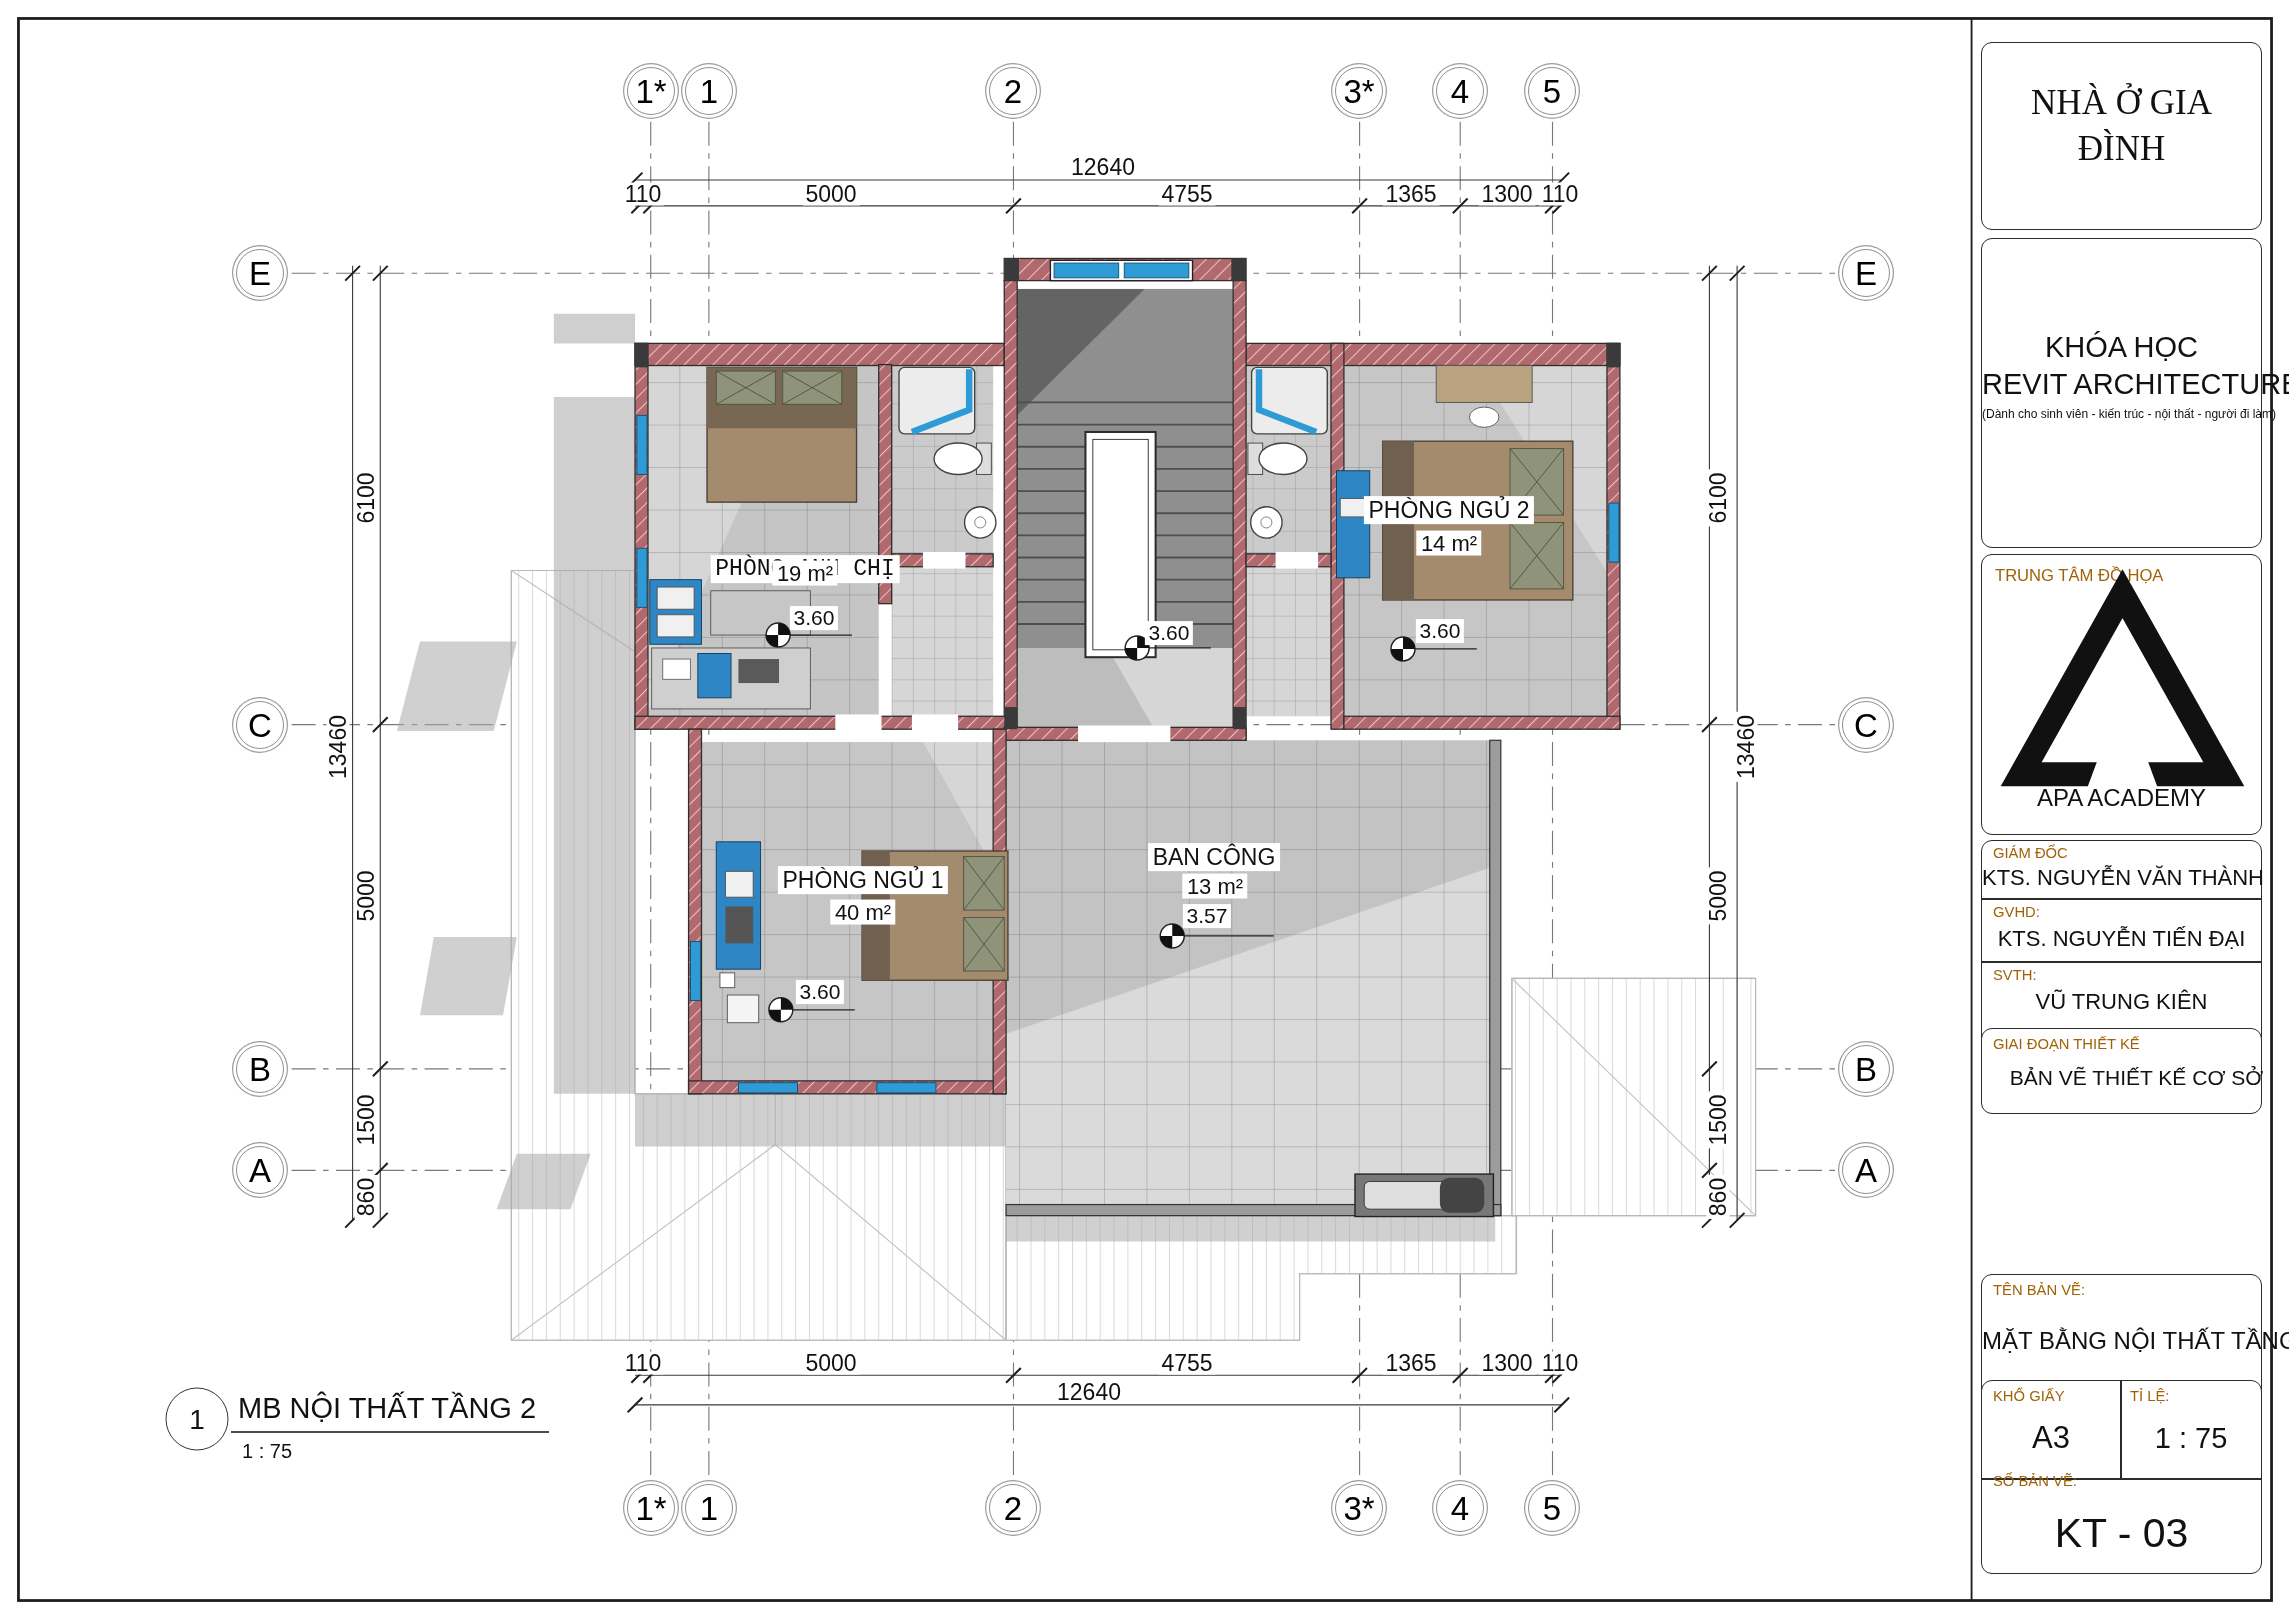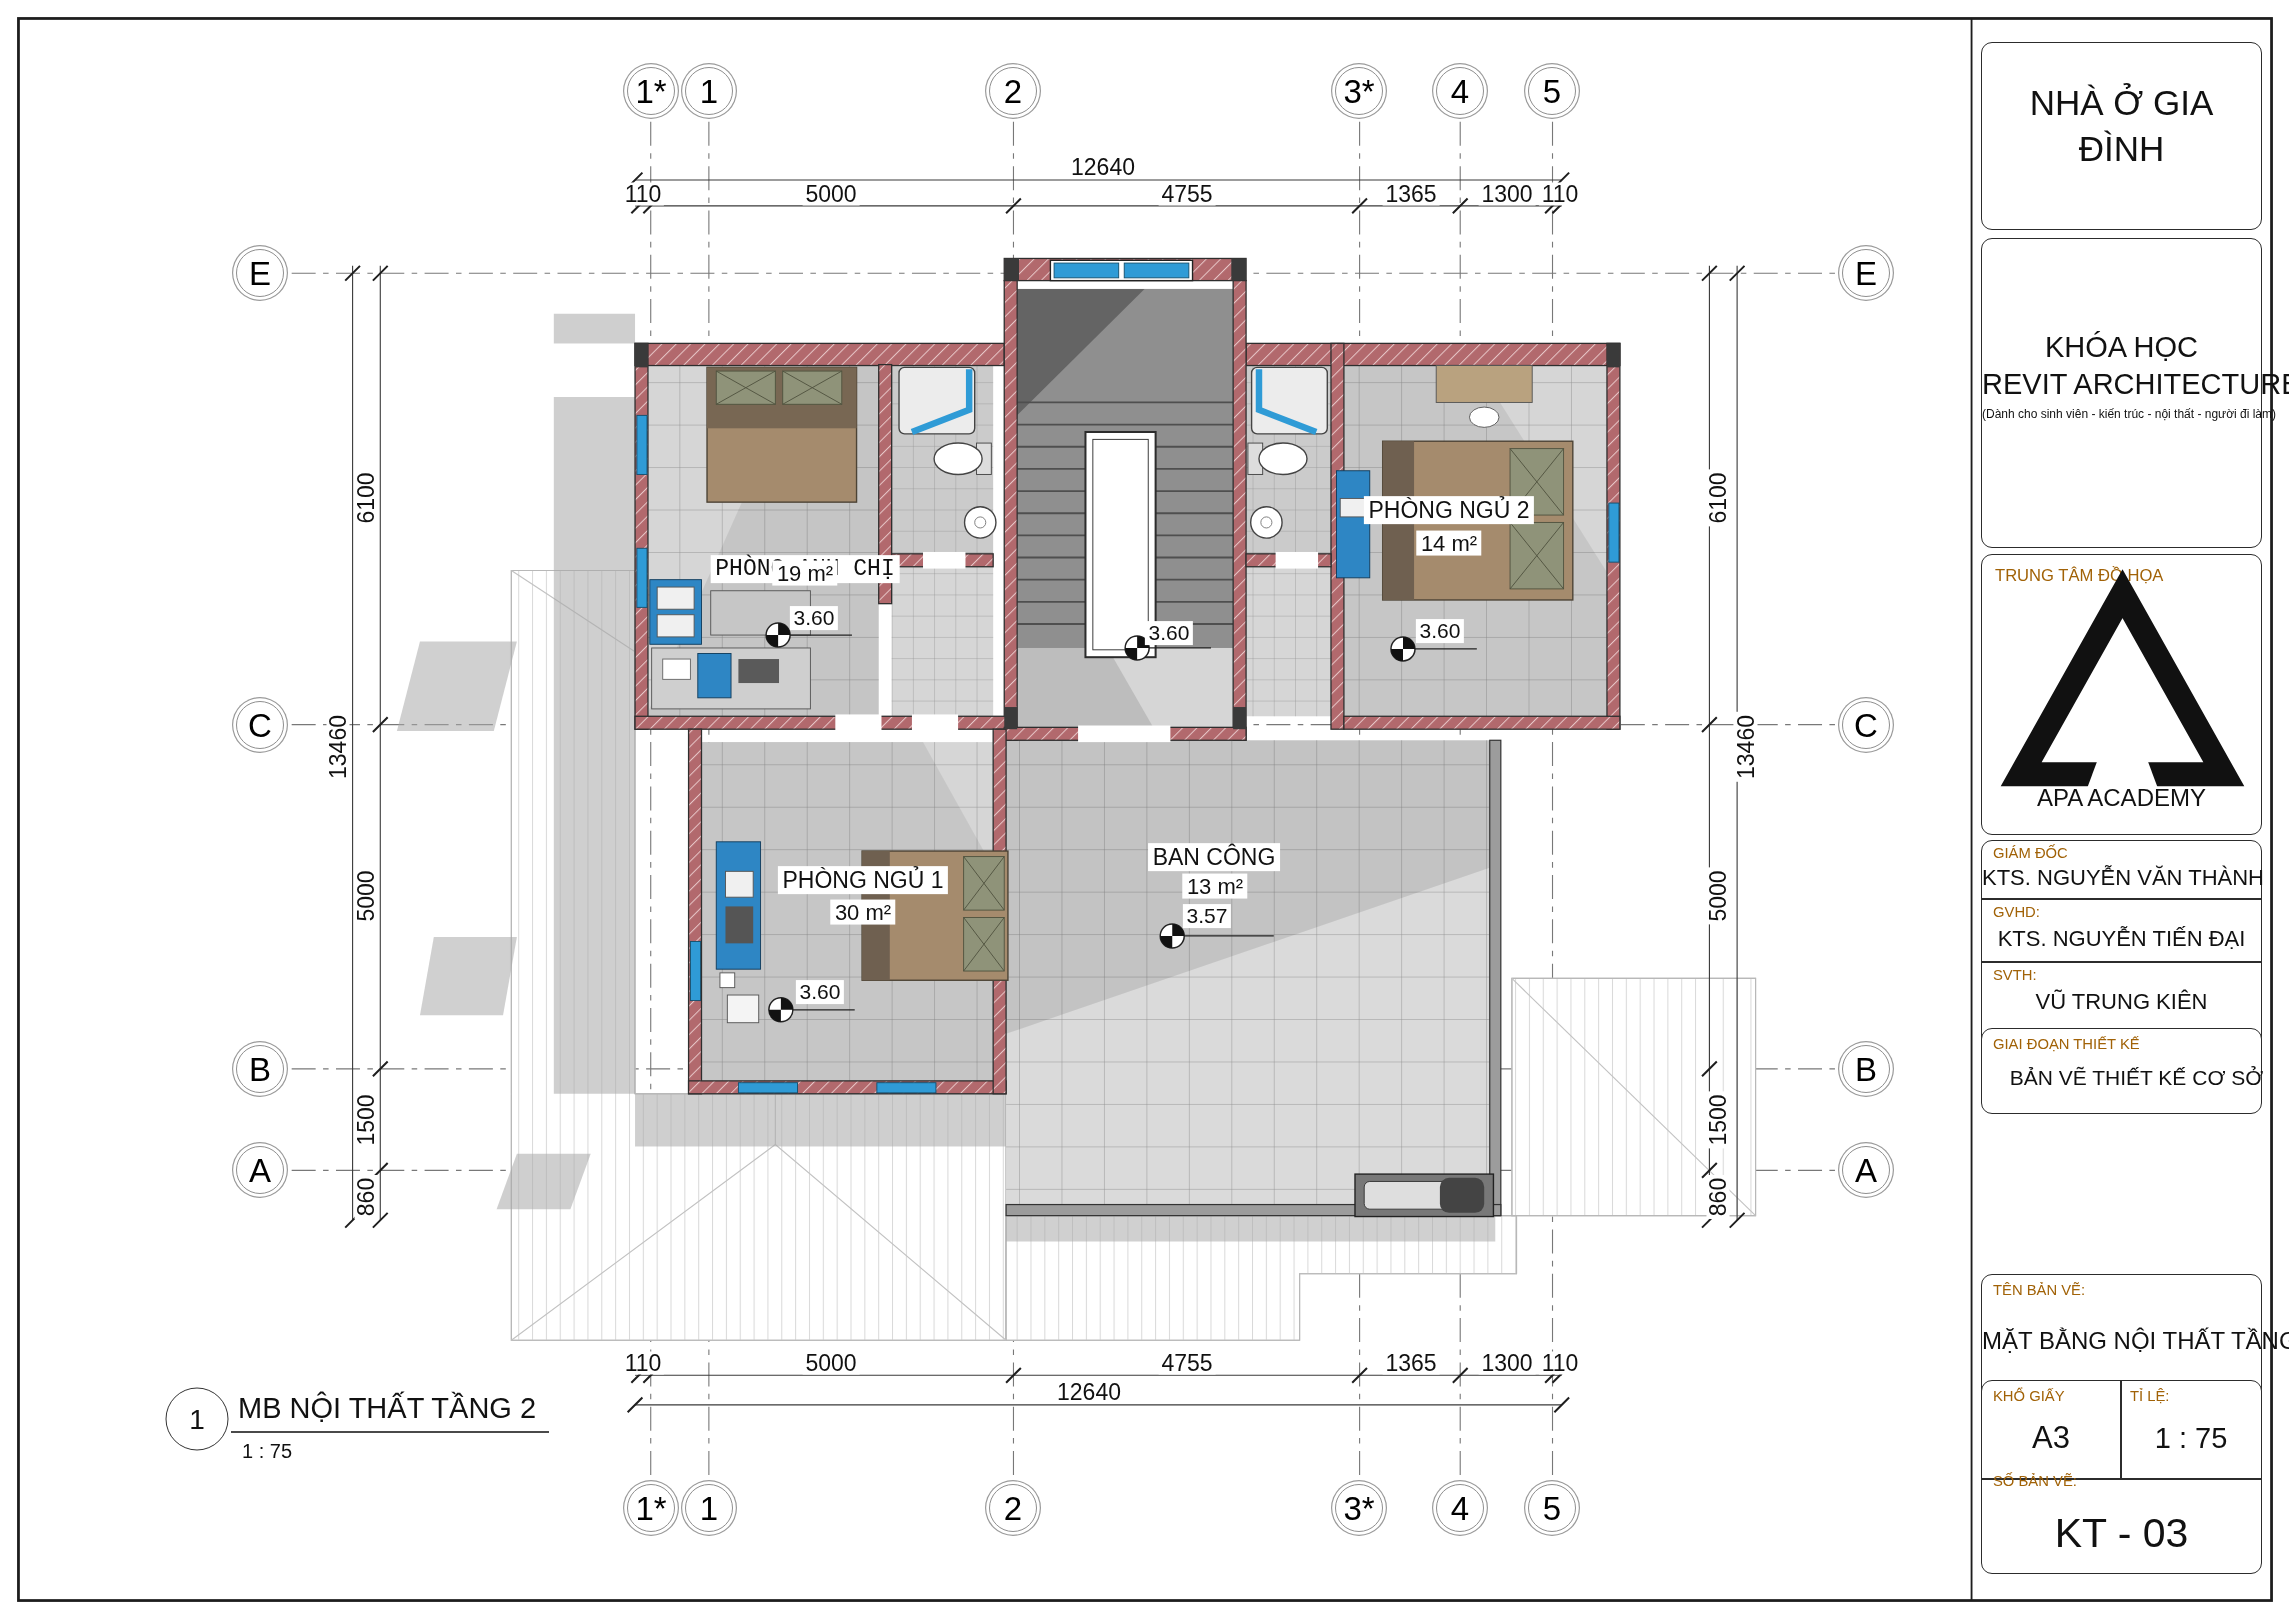--- a/index.html
+++ b/index.html
@@ -362,36 +362,36 @@
 
   <div class="abs ctr roomname" style="left:805px;top:569px;font-family:Liberation Mono, monospace;">PHÒNG ANH CHỊ</div>
   <div class="abs ctr roomarea" style="left:805px;top:573px;">19 m²</div>
   <div class="abs ctr elev" style="left:814px;top:618px;">3.60</div>
 
   <div class="abs ctr roomname" style="left:1449px;top:510px;">PHÒNG NGỦ 2</div>
   <div class="abs ctr roomarea" style="left:1449px;top:543px;">14 m²</div>
   <div class="abs ctr elev" style="left:1440px;top:631px;">3.60</div>
 
   <div class="abs ctr roomname" style="left:863px;top:880px;">PHÒNG NGỦ 1</div>
-  <div class="abs ctr roomarea" style="left:863px;top:912px;">30 m²</div>
+  <div class="abs ctr roomarea" style="left:863px;top:912px;">40 m²</div>
   <div class="abs ctr elev" style="left:820px;top:992px;">3.60</div>
 
   <div class="abs ctr roomname" style="left:1214px;top:857px;">BAN CÔNG</div>
   <div class="abs ctr roomarea" style="left:1215px;top:886px;">13 m²</div>
   <div class="abs ctr elev" style="left:1207px;top:916px;">3.57</div>
 
   <div class="abs ctr elev" style="left:1169px;top:633px;">3.60</div>
 
   <div class="abs ctr vt-circle" style="left:197px;top:1419px;">1</div>
   <div class="abs" style="left:238px;top:1392px;font-size:29px;white-space:nowrap;">MB NỘI THẤT TẦNG 2</div>
   <div class="hr" style="left:231px;top:1431px;width:318px;"></div>
   <div class="abs" style="left:242px;top:1440px;font-size:20px;">1 : 75</div>
 
   <div class="tbbox" style="top:42px;height:188px;">
-    <div class="tb-big" style="top:37px;font-size:35px;line-height:1.3;padding:0 13px;box-sizing:border-box;">NHÀ Ở GIA ĐÌNH</div>
+    <div class="tb-big" style="top:37px;font-size:35px;line-height:1.3;padding:0 13px;box-sizing:border-box;font-family:Liberation Serif, serif;">NHÀ Ở GIA ĐÌNH</div>
   </div>
 
   <div class="tbbox" style="top:238px;height:310px;">
     <div class="tb-big" style="top:92px;font-size:29px;">KHÓA HỌC</div>
     <div class="tb-big" style="top:129px;font-size:29px;white-space:nowrap;">REVIT ARCHITECTURE</div>
     <div class="tb-big" style="top:168px;font-size:12px;white-space:nowrap;">(Dành cho sinh viên - kiến trúc - nội thất - người đi làm)</div>
   </div>
 
   <div class="tbbox" style="top:554px;height:281px;">
     <div class="tb-label" style="left:13px;top:11px;font-size:16.6px;">TRUNG TÂM ĐỒ HỌA</div>

